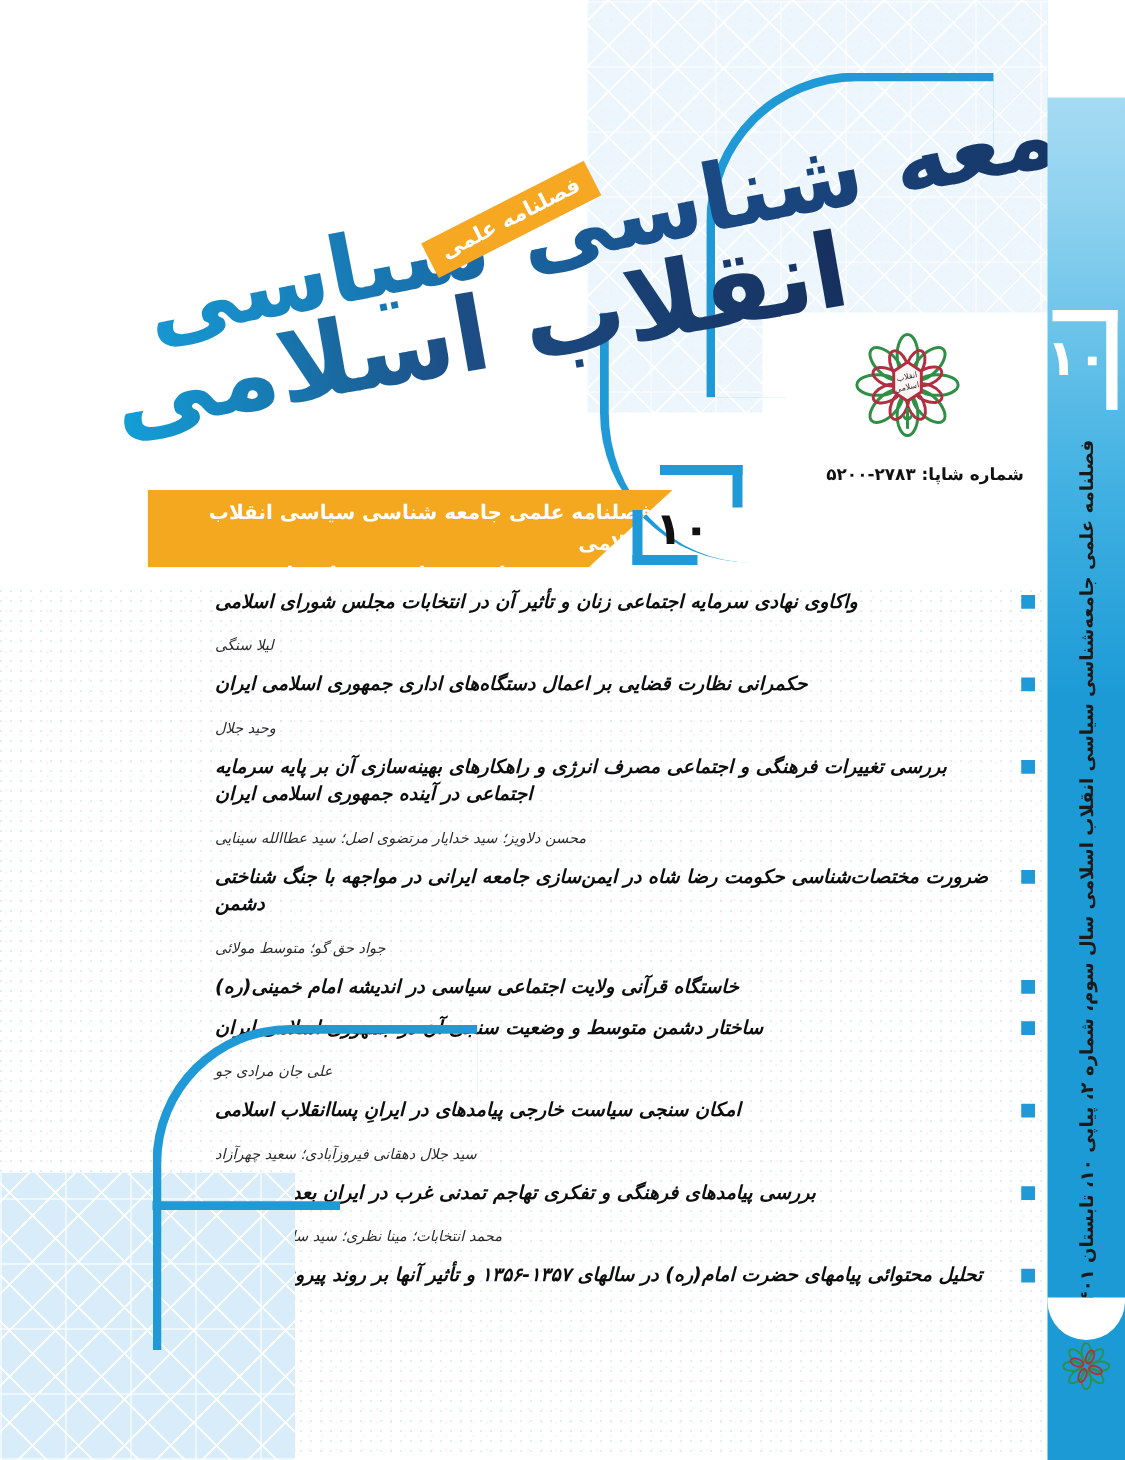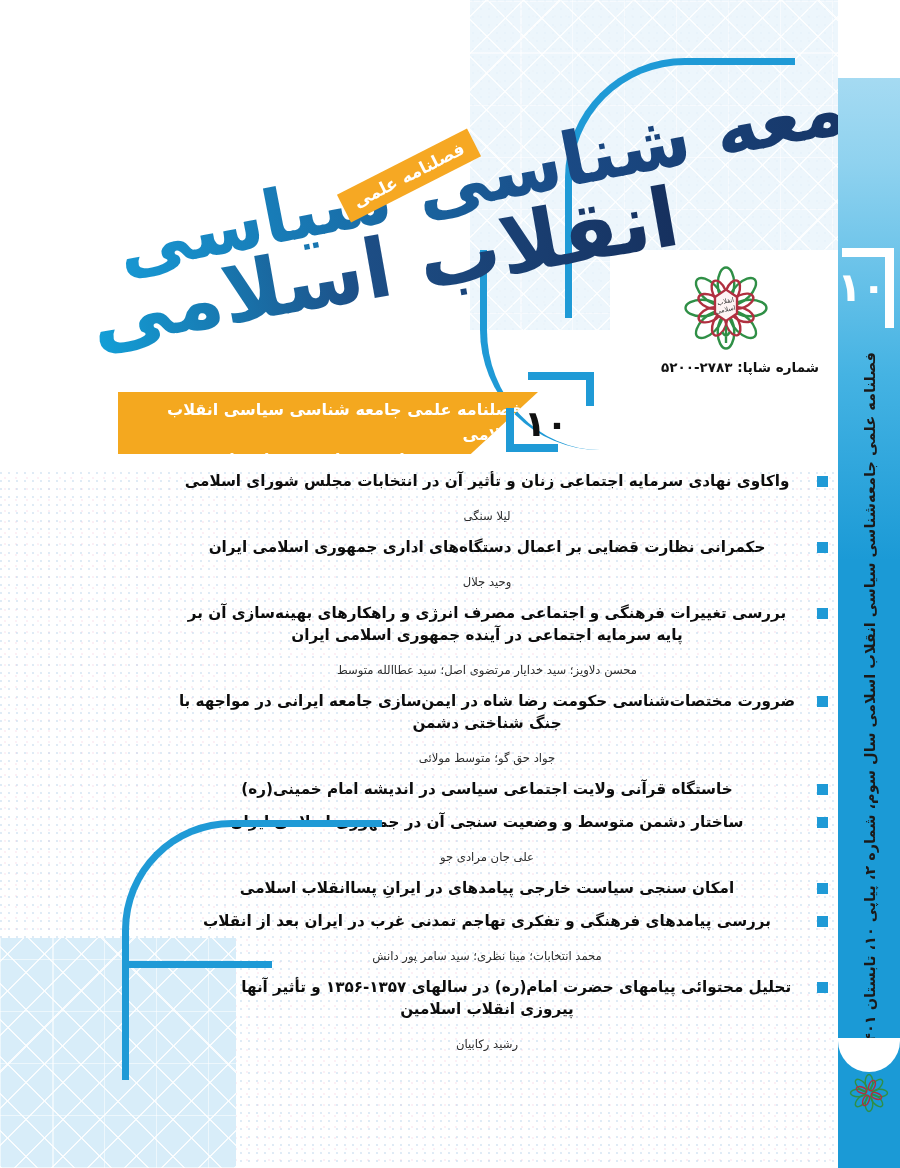--- a/index.html
+++ b/index.html
@@ -98,21 +98,21 @@
   .badge-fasl{
     position:absolute;left:336px;top:160px;
     background:#f6a823;color:#ffffff;font-size:17px;font-weight:bold;
     padding:5px 12px 6px;transform:rotate(-27deg);white-space:nowrap;
     box-shadow:0 0 0 0 rgba(0,0,0,0);
   }
 
   
   .emblem{ position:absolute;left:680px;top:262px;width:92px;height:92px;}
   .issn{
-    position:absolute;left:660px;top:359px;width:160px;text-align:center;
+    position:absolute;left:660px;top:372px;width:160px;text-align:center;
     font-size:13.5px;font-weight:bold;color:#111;direction:rtl;
   }
 
   
   .banner-wrap{position:absolute;left:118px;top:392px;width:420px;height:62px;}
   .banner{
     position:absolute;inset:0;background:#f4a81f;color:#ffffff;
     clip-path:polygon(0 0, 100% 0, 84% 100%, 0 100%);
     padding:5px 16px 0 0;text-align:right;direction:rtl;
   }
@@ -131,21 +131,21 @@
     border-right:8px solid #1f9ad6;border-top:8px solid #1f9ad6;
   }
   .issue-num .n{
     position:absolute;left:14px;top:6px;width:52px;height:48px;
     font-size:36px;font-weight:bold;color:#111;text-align:center;line-height:48px;
   }
 
   
   .contents{
     position:absolute;right:72px;top:470px;width:656px;
-    direction:rtl;text-align:center;
+    direction:rtl;text-align:left;font-style:italic;
   }
   .entry{position:relative;margin-bottom:11px;padding-right:26px;}
   .bullet{
     position:absolute;right:0;top:6px;width:11px;height:11px;background:#1f9ad6;
   }
   .title{
     font-size:15.2px;font-weight:bold;color:#0d0d0d;line-height:22px;
     letter-spacing:0;
   }
   .authors{
@@ -245,21 +245,21 @@
 
     <div class="entry">
       <span class="bullet"></span>
       <div class="title">حکمرانی نظارت قضایی بر اعمال دستگاه‌های اداری جمهوری اسلامی ایران</div>
       <div class="authors">وحید جلال</div>
     </div>
 
     <div class="entry">
       <span class="bullet"></span>
       <div class="title">بررسی تغییرات فرهنگی و اجتماعی مصرف انرژی و راهکارهای بهینه‌سازی آن بر پایه سرمایه اجتماعی در آینده جمهوری اسلامی ایران</div>
-      <div class="authors">محسن دلاویز؛ سید خدایار مرتضوی اصل؛ سید عطاالله متوسط</div>
+      <div class="authors">محسن دلاویز؛ سید خدایار مرتضوی اصل؛ سید عطاالله سینایی</div>
     </div>
 
     <div class="entry">
       <span class="bullet"></span>
       <div class="title">ضرورت مختصات‌شناسی حکومت رضا شاه در ایمن‌سازی جامعه ایرانی در مواجهه با جنگ شناختی دشمن</div>
       <div class="authors">جواد حق گو؛ متوسط مولائی</div>
     </div>
 
     <div class="entry">
       <span class="bullet"></span>
@@ -268,20 +268,21 @@
 
     <div class="entry">
       <span class="bullet"></span>
       <div class="title">ساختار دشمن متوسط و وضعیت سنجی آن در جمهوری اسلامی ایران</div>
       <div class="authors">علی جان مرادی جو</div>
     </div>
 
     <div class="entry">
       <span class="bullet"></span>
       <div class="title">امکان سنجی سیاست خارجی پیامدهای در ایرانِ پساانقلاب اسلامی</div>
+      <div class="authors">سید جلال دهقانی فیروزآبادی؛ سعید چهرآزاد</div>
     </div>
 
     <div class="entry">
       <span class="bullet"></span>
       <div class="title">بررسی پیامدهای فرهنگی و تفکری تهاجم تمدنی غرب در ایران بعد از انقلاب</div>
       <div class="authors">محمد انتخابات؛ مینا نظری؛ سید سامر پور دانش</div>
     </div>
 
     <div class="entry">
       <span class="bullet"></span>

